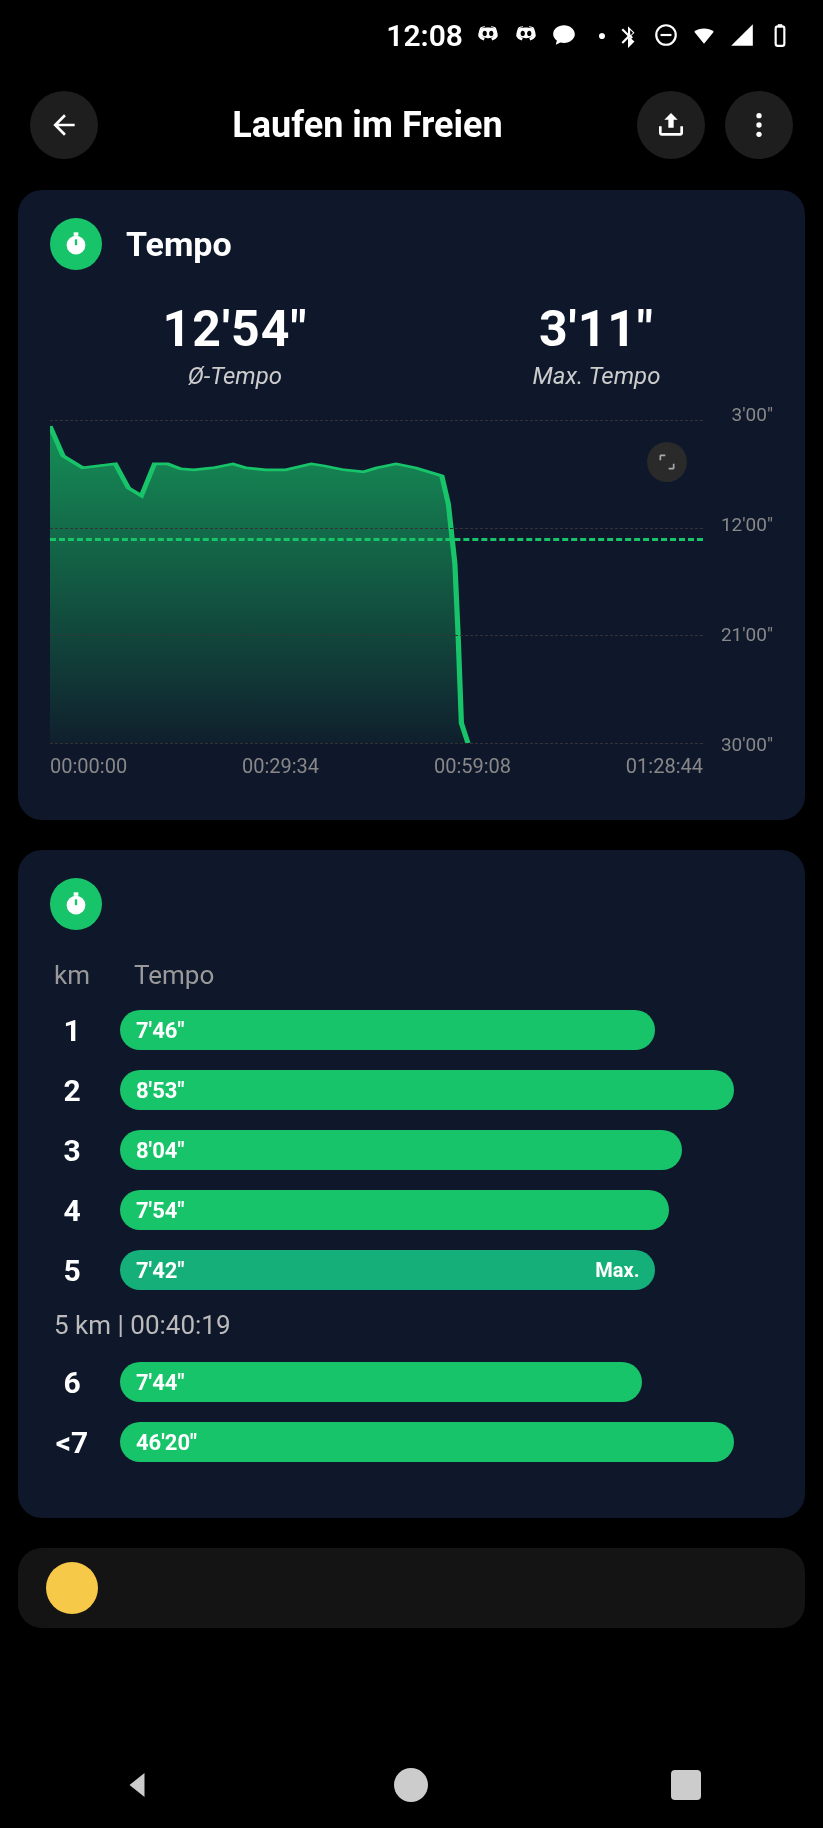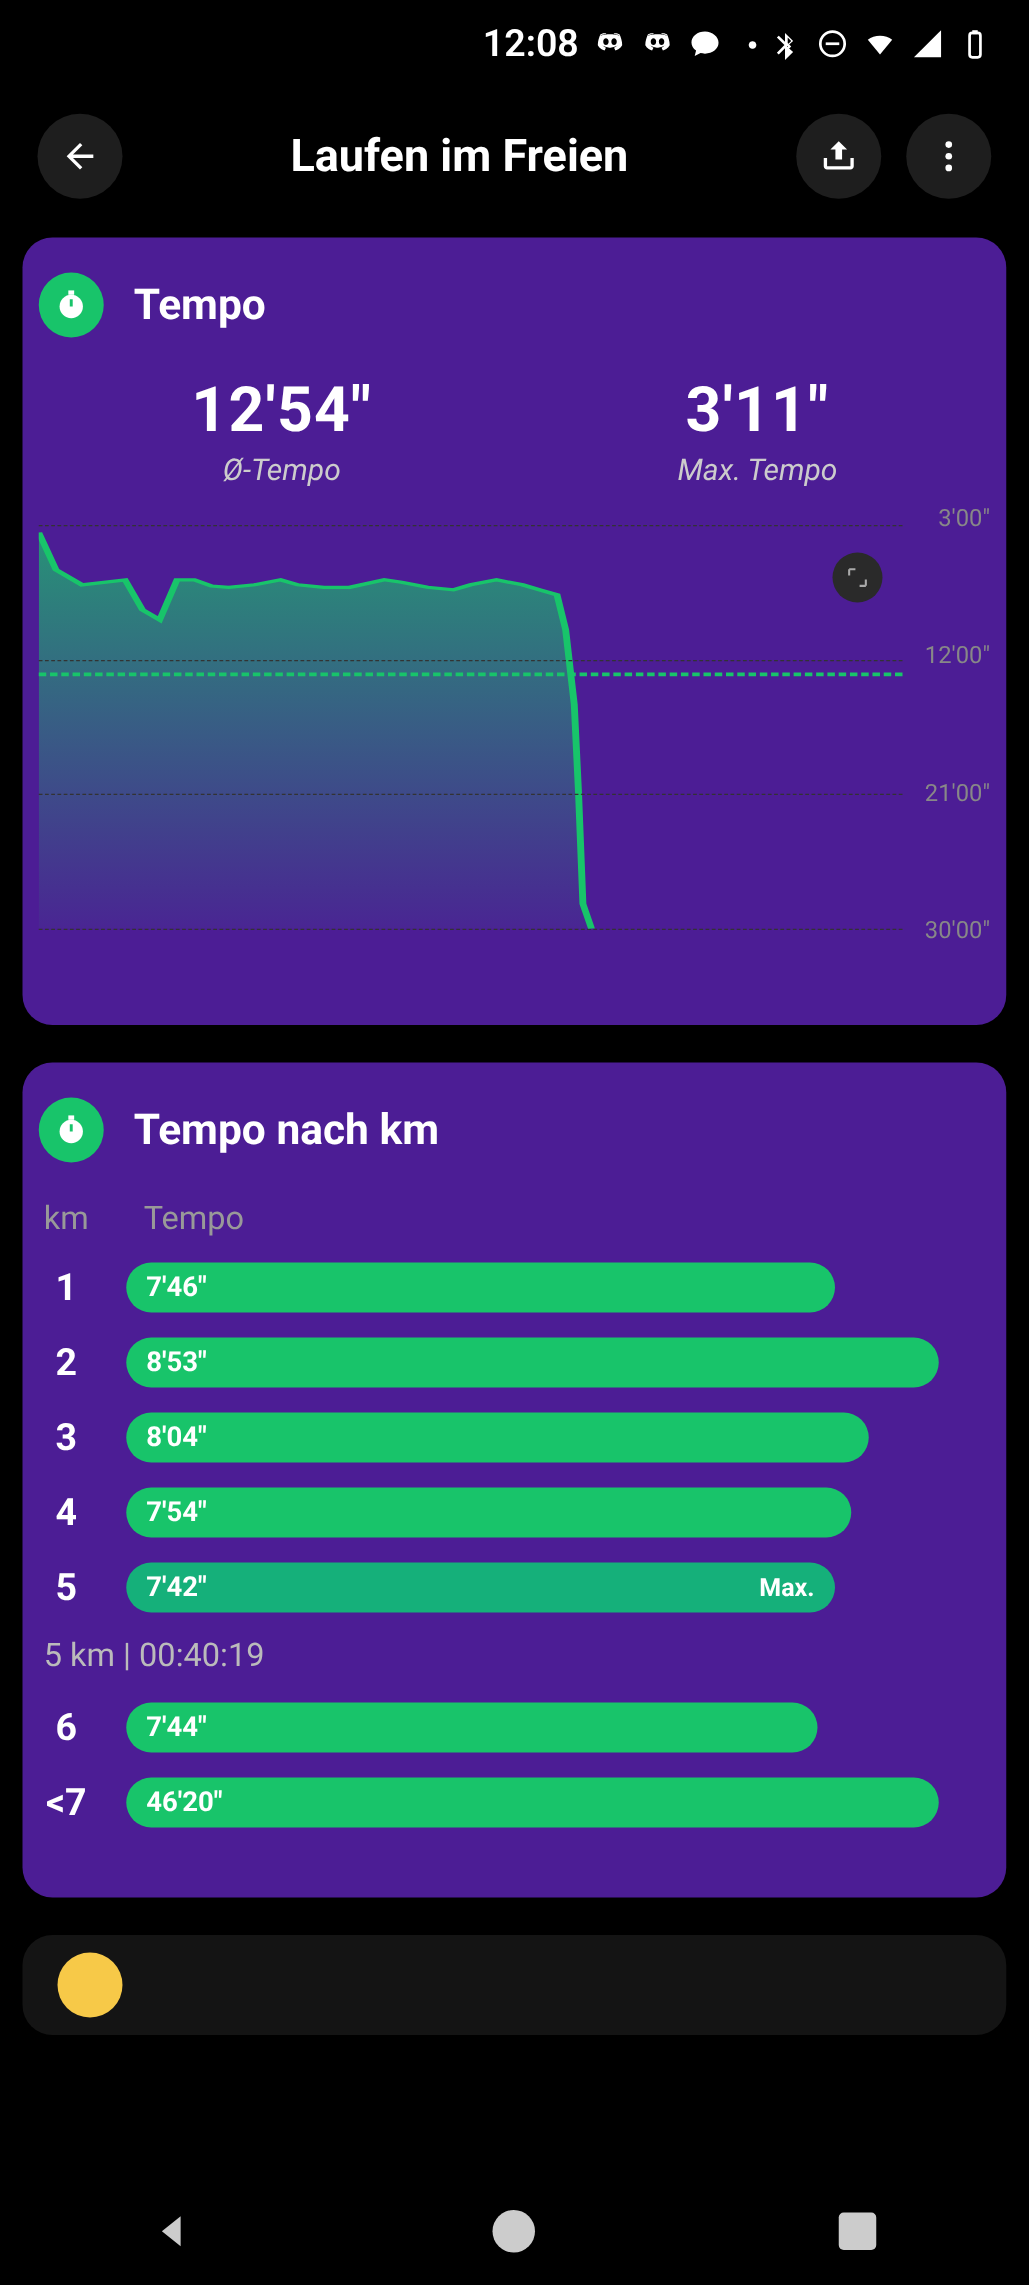--- a/index.html
+++ b/index.html
@@ -13,21 +13,21 @@
   .sb-icon svg { width:100%; height:100%; fill:#fff; }
 
   
   .app-bar { height: 110px; display: flex; align-items: center; padding: 0 30px; gap: 20px; }
   .icon-btn { width: 68px; height: 68px; border-radius: 50%; background: #1e1e1e; display: flex; align-items: center; justify-content: center; cursor: pointer; flex-shrink:0; }
   .icon-btn svg { width: 32px; height: 32px; fill: #fff; }
   .app-title { flex: 1; text-align: center; font-size: 36px; font-weight: 700; }
 
   
   .content { padding: 10px 18px 120px; }
-  .card { background: #4c1d95; border-radius: 24px; padding: 28px 13px 36px; margin-bottom: 30px; }
+  .card { background: #0f172a; border-radius: 24px; padding: 28px 32px 36px; margin-bottom: 30px; }
   .card-header { display: flex; align-items: center; gap: 24px; margin-bottom: 30px; }
   .card-icon { width: 52px; height: 52px; border-radius: 50%; background: #18c46a; display:flex; align-items:center; justify-content:center; }
   .card-icon svg { width:28px; height:28px; fill:#fff; }
   .card-title { font-size: 34px; font-weight: 700; }
 
   
   .stats-row { display:flex; justify-content:space-around; margin-bottom: 24px; }
   .stat { text-align:center; }
   .stat-val { font-size: 50px; font-weight: 700; letter-spacing:1px; }
   .stat-lab { font-size: 24px; color:#ccc; margin-top:4px;font-style:italic; }
@@ -182,38 +182,43 @@
           <div class="gridline" style="top: 66.6667%;"></div>
           <div class="gridline" style="top: 0%;"></div>
           <div class="avgline" style="top: 36.6667%;"></div>
         </div>
       <div class="y-axis" id="yaxis">
           <div class="y-tick" style="top: 0%;">3'00"</div>
           <div class="y-tick" style="top: 33.3333%;">12'00"</div>
           <div class="y-tick" style="top: 66.6667%;">21'00"</div>
           <div class="y-tick" style="top: 100%;">30'00"</div>
         </div>
+      <div class="x-axis" id="xaxis">
+          <span>00:00:00</span>
+          <span>00:29:34</span>
+          <span>00:59:08</span>
+          <span>01:28:44</span>
+        </div>
       <div class="expand-btn">
         <svg viewBox="0 0 24 24">
             <path d="M4 4h6M4 4v6M20 20h-6M20 20v-6"></path>
           </svg>
       </div>
     </div>
   </div>
 
   <div class="card">
     <div class="card-header">
       <div class="card-icon">
         <svg viewBox="0 0 24 24">
             <circle cx="12" cy="13" r="8" fill="#fff"></circle>
             <rect x="10" y="2" width="4" height="3" fill="#fff"></rect>
             <path d="M12 8v5" stroke="#18c46a" stroke-width="2"></path>
           </svg>
       </div>
-      <div class="card-title">Tempo nach km</div>
     </div>
     <div class="splits-header">
       <span class="col-km">km</span>
       <span>Tempo</span>
     </div>
     <div id="splits-body">
         <div class="split-row">
           <div class="split-km">1</div>
           <div class="split-bar-wrap">
             <div class="split-bar" style="width: 82%;">

